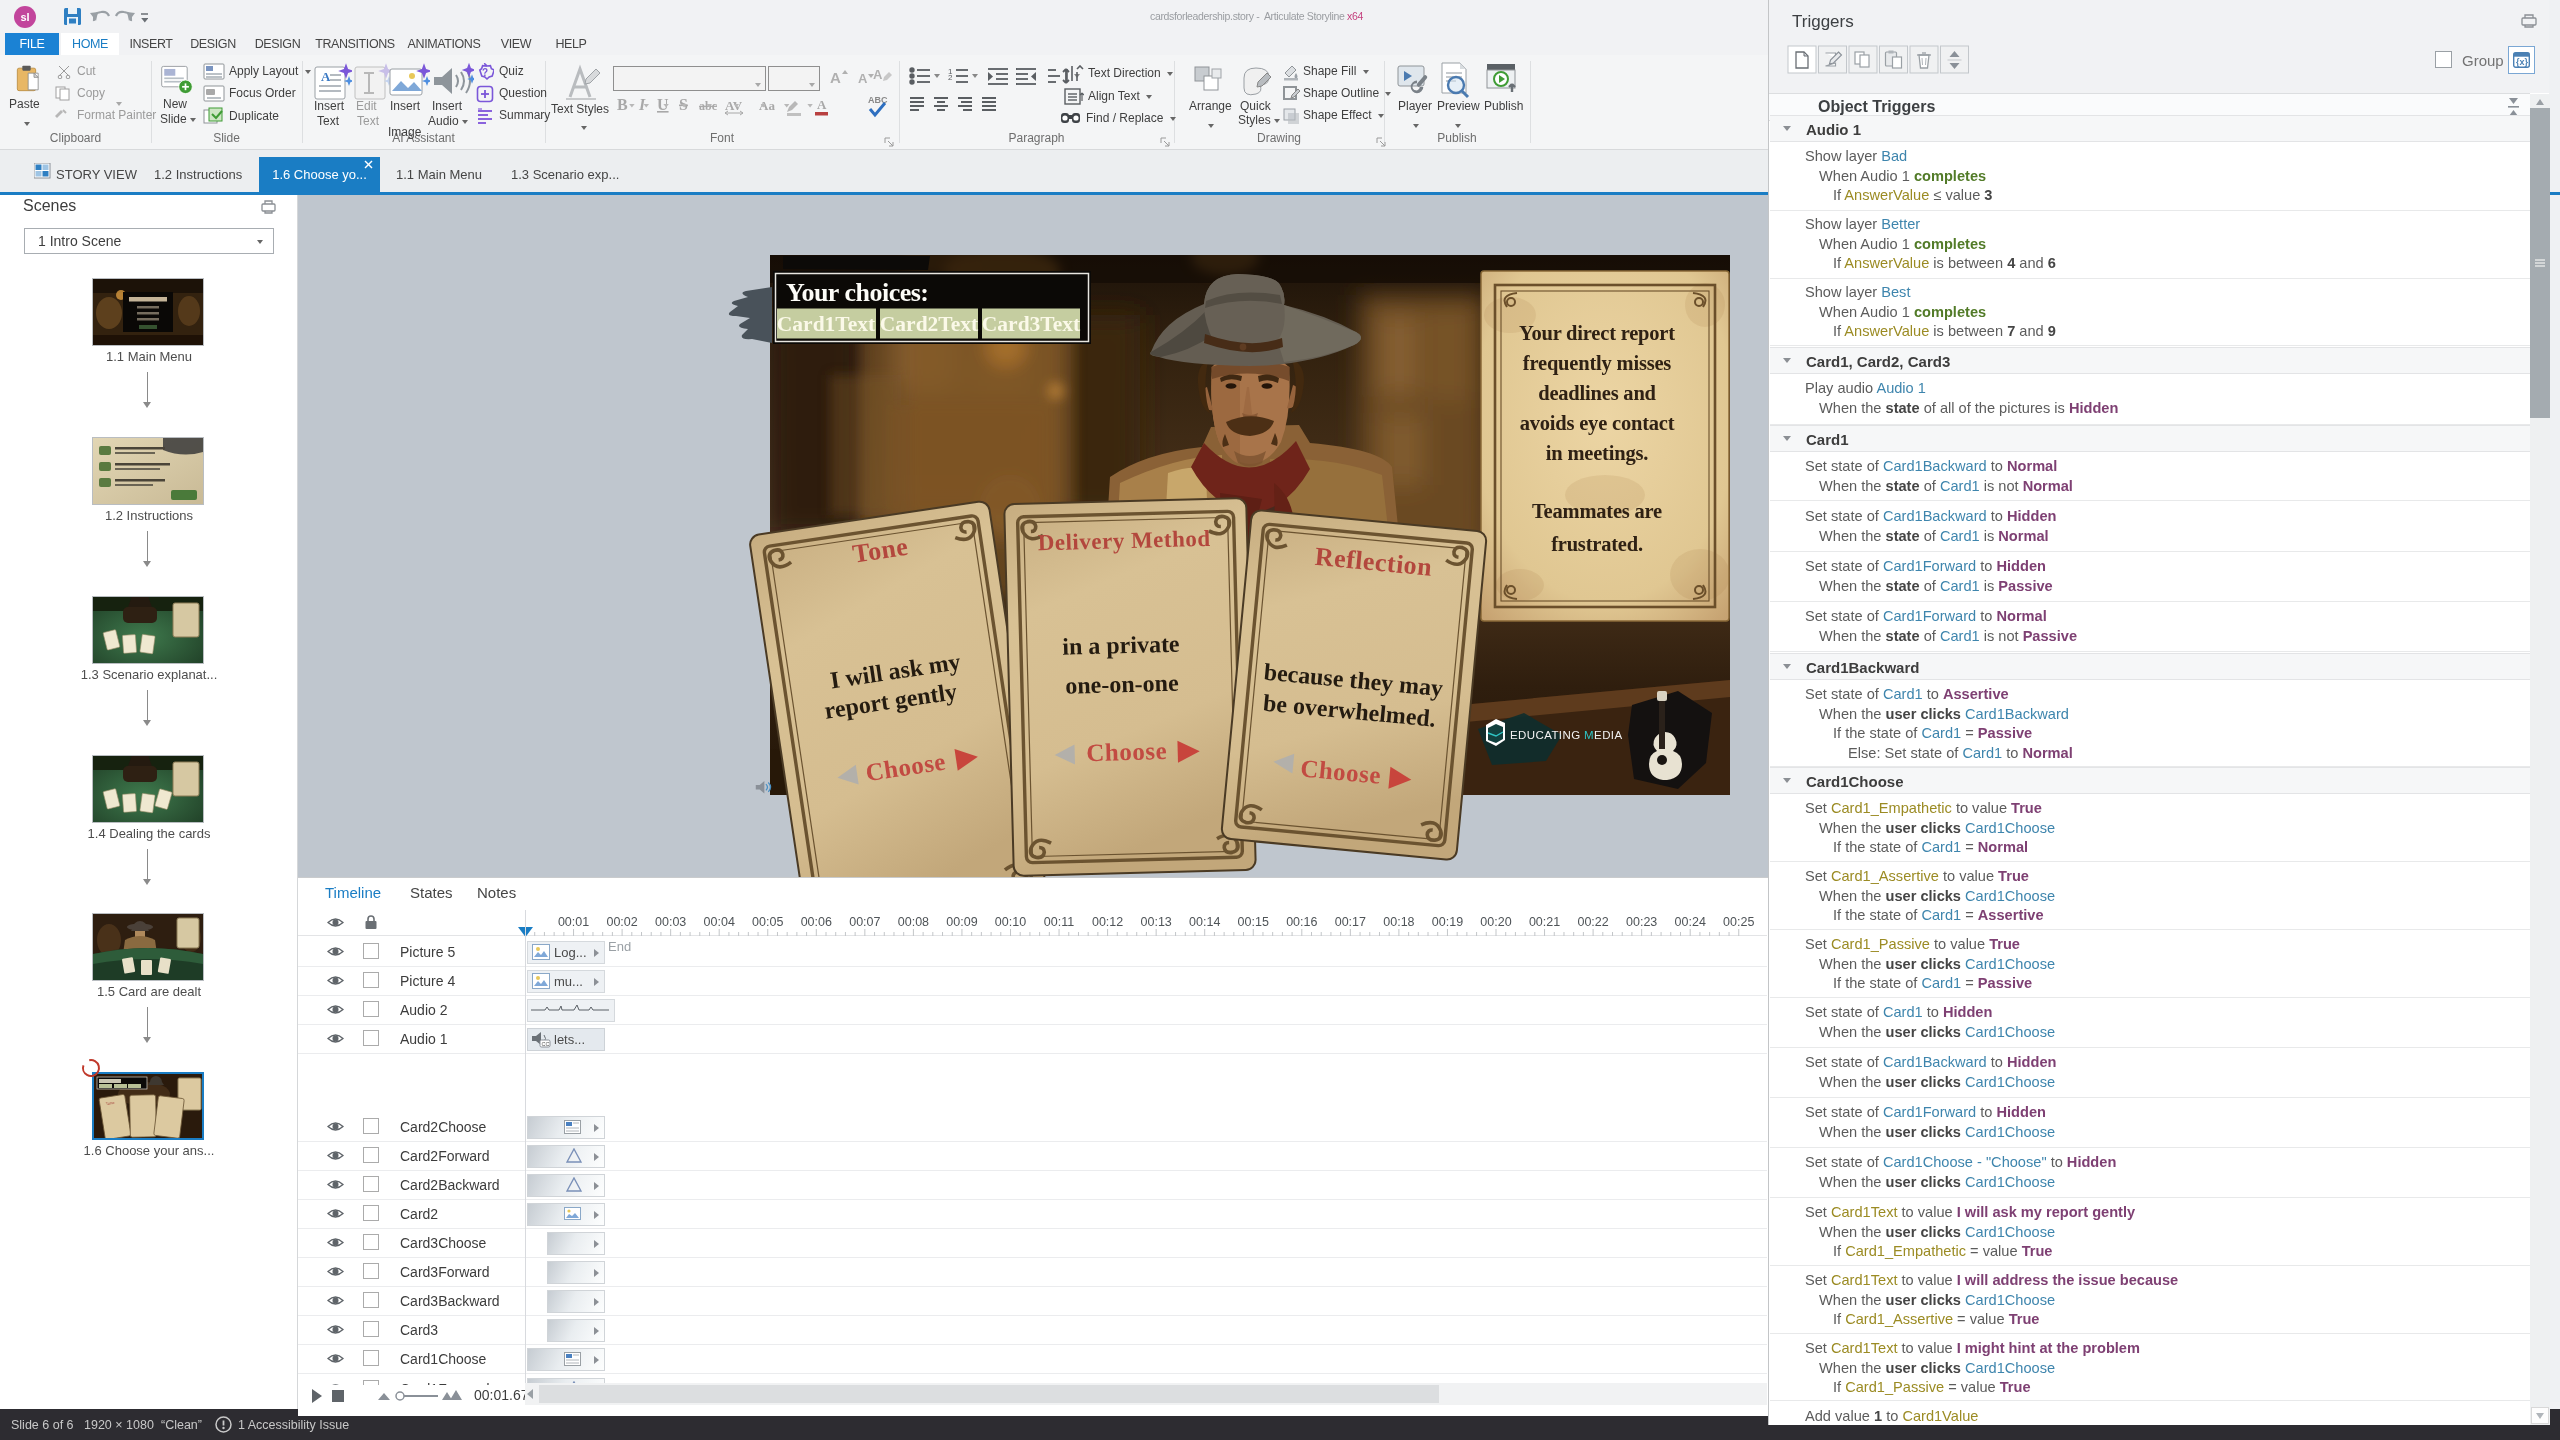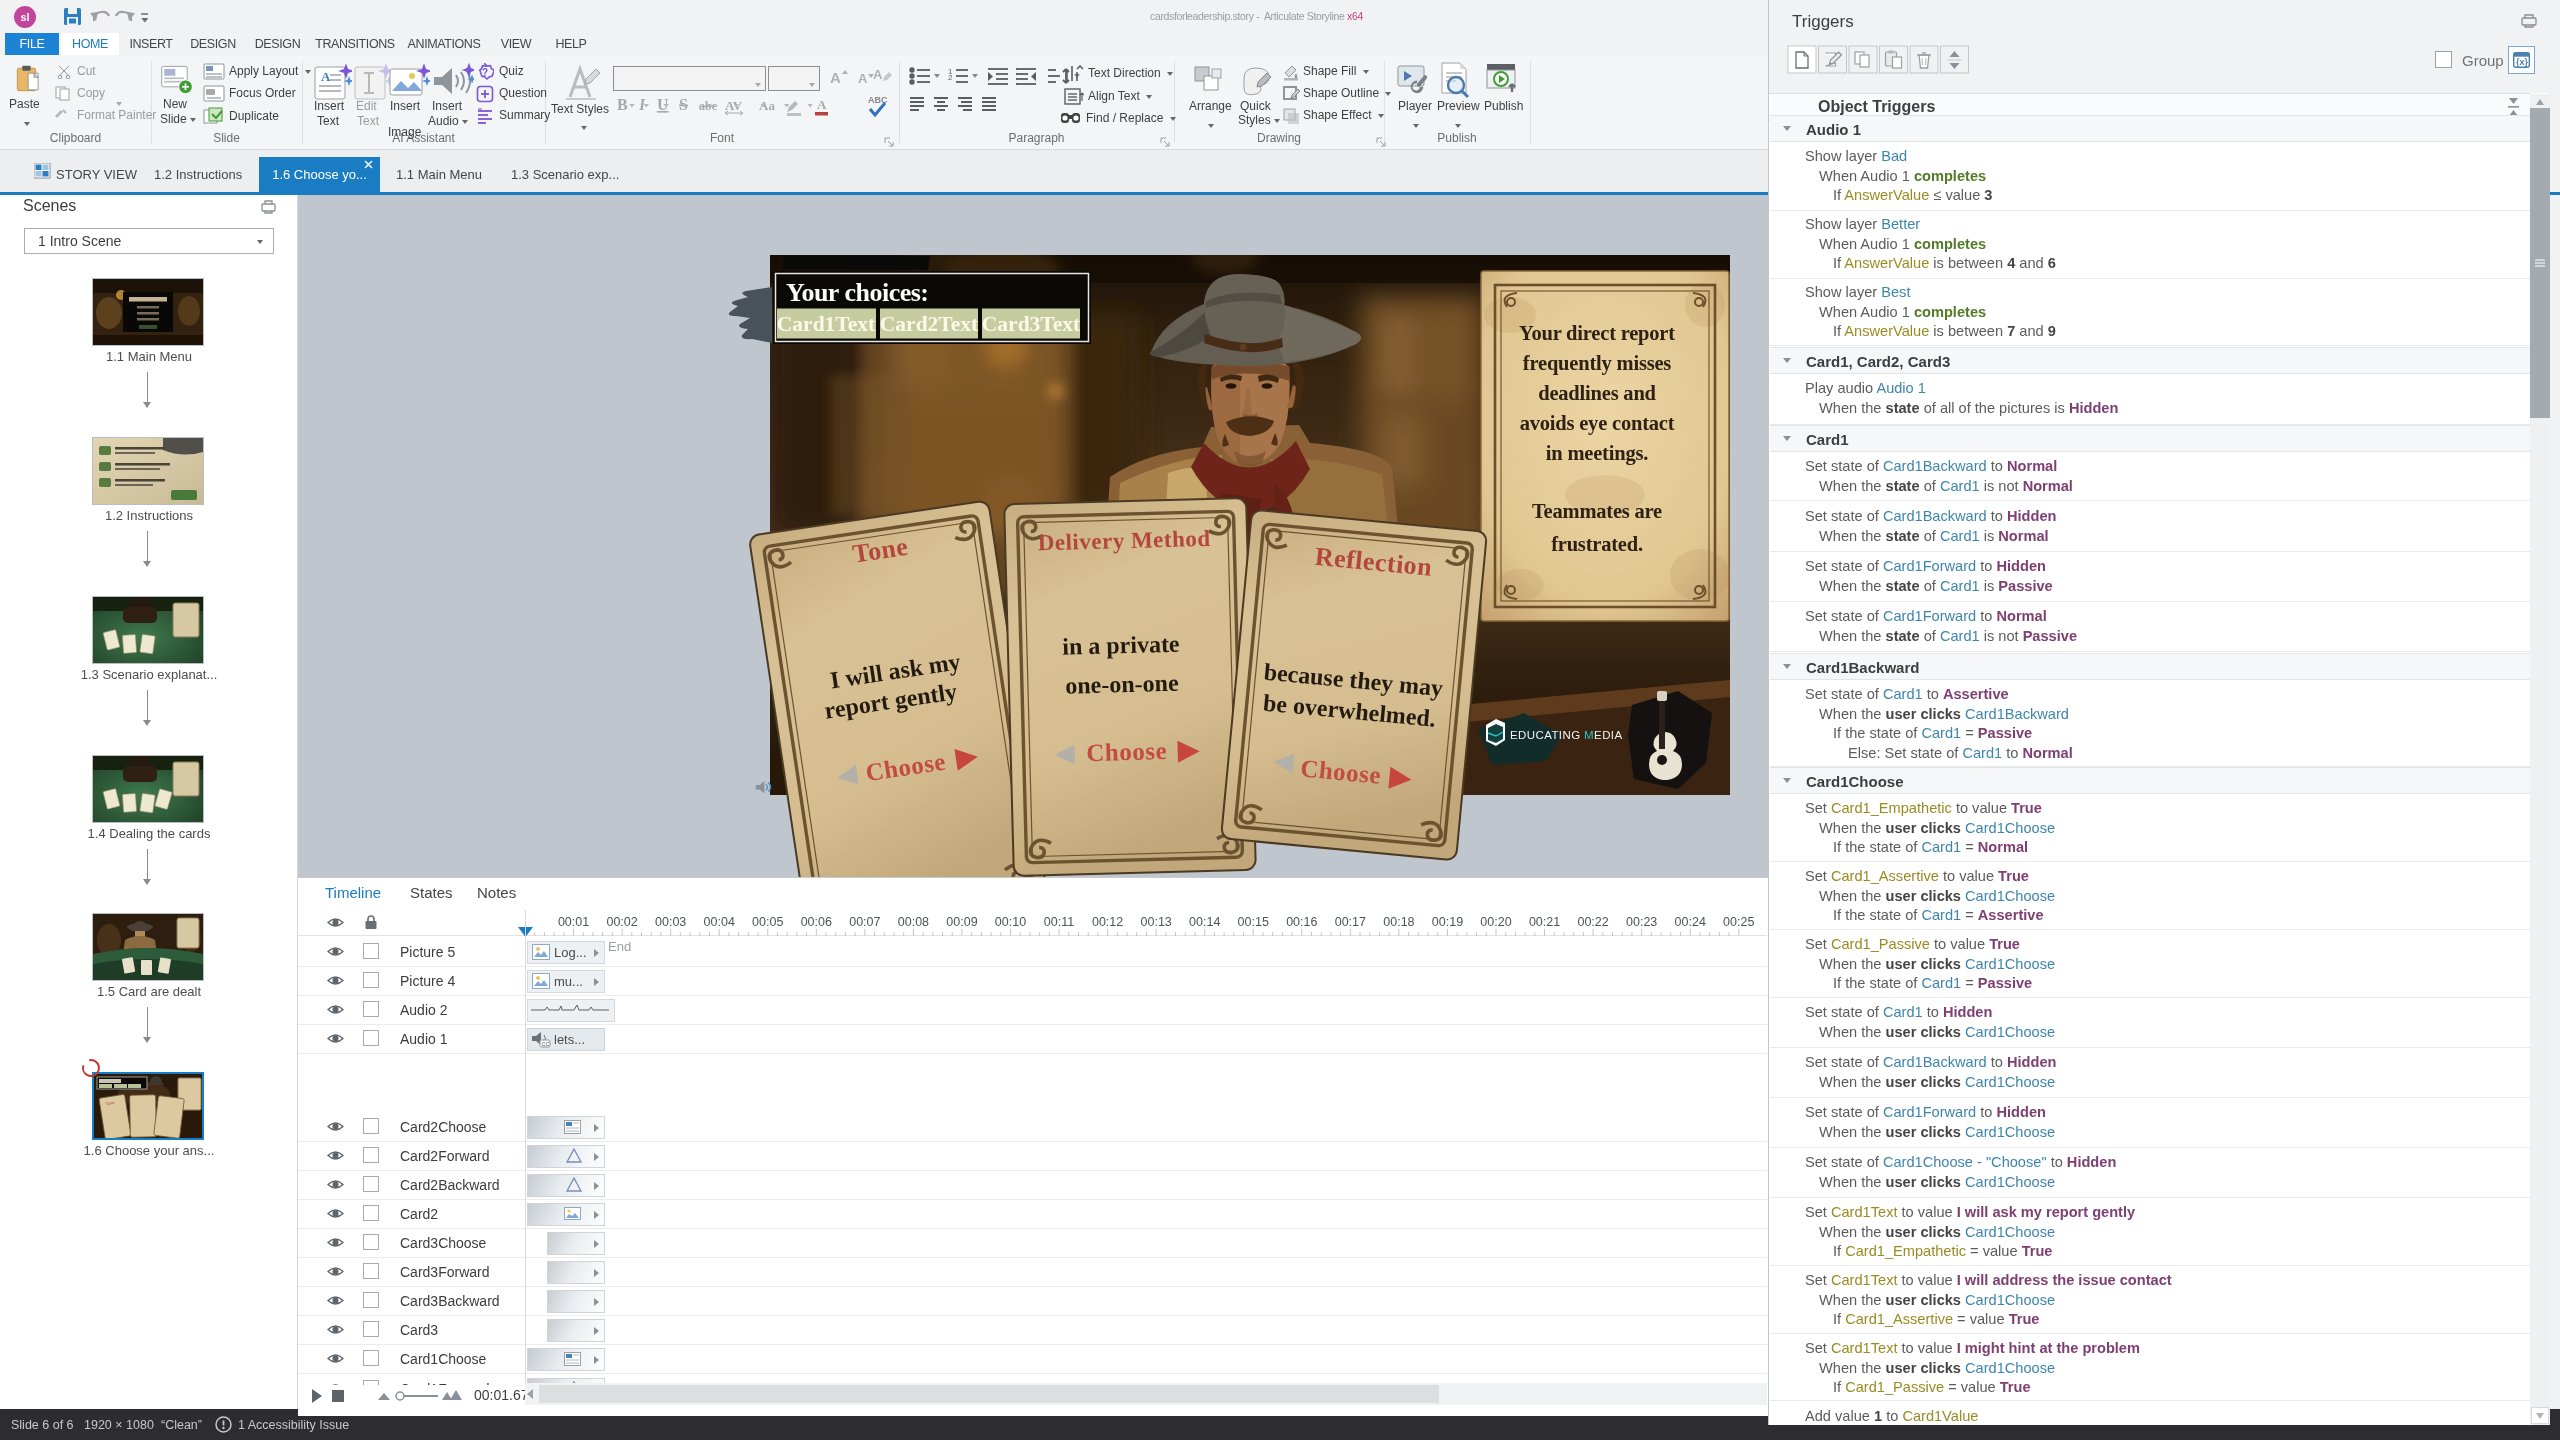--- a/index.html
+++ b/index.html
@@ -1341,21 +1341,21 @@
     <div class="titem" style="left:50px;top:1023.5999999999999px;">When the <span class="tk">user clicks</span> <span class="tb">Card1Choose</span></div>
     <div class="titem" style="left:36px;top:1054.0px;">Set state of <span class="tb">Card1Backward</span> to <span class="tp">Hidden</span></div>
     <div class="titem" style="left:50px;top:1073.6px;">When the <span class="tk">user clicks</span> <span class="tb">Card1Choose</span></div>
     <div class="titem" style="left:36px;top:1104.0px;">Set state of <span class="tb">Card1Forward</span> to <span class="tp">Hidden</span></div>
     <div class="titem" style="left:50px;top:1123.6px;">When the <span class="tk">user clicks</span> <span class="tb">Card1Choose</span></div>
     <div class="titem" style="left:36px;top:1154.0px;">Set state of <span class="tb">Card1Choose - "Choose"</span> to <span class="tp">Hidden</span></div>
     <div class="titem" style="left:50px;top:1173.6px;">When the <span class="tk">user clicks</span> <span class="tb">Card1Choose</span></div>
     <div class="titem" style="left:36px;top:1204.0px;">Set <span class="to">Card1Text</span> to value <span class="tp">I will ask my report gently</span></div>
     <div class="titem" style="left:50px;top:1223.6px;">When the <span class="tk">user clicks</span> <span class="tb">Card1Choose</span></div>
     <div class="titem" style="left:64px;top:1243.2px;">If <span class="to">Card1_Empathetic</span> = value <span class="tp">True</span></div>
-    <div class="titem" style="left:36px;top:1272.0px;">Set <span class="to">Card1Text</span> to value <span class="tp">I will address the issue contact</span></div>
+    <div class="titem" style="left:36px;top:1272.0px;">Set <span class="to">Card1Text</span> to value <span class="tp">I will address the issue because</span></div>
     <div class="titem" style="left:50px;top:1291.6px;">When the <span class="tk">user clicks</span> <span class="tb">Card1Choose</span></div>
     <div class="titem" style="left:64px;top:1311.2px;">If <span class="to">Card1_Assertive</span> = value <span class="tp">True</span></div>
     <div class="titem" style="left:36px;top:1340.0px;">Set <span class="to">Card1Text</span> to value <span class="tp">I might hint at the problem</span></div>
     <div class="titem" style="left:50px;top:1359.6px;">When the <span class="tk">user clicks</span> <span class="tb">Card1Choose</span></div>
     <div class="titem" style="left:64px;top:1379.2px;">If <span class="to">Card1_Passive</span> = value <span class="tp">True</span></div>
     <div class="titem" style="left:36px;top:1408.0px;">Add value <span class="tk">1</span> to <span class="to">Card1Value</span></div>
     <div class="abs" style="left:761px;top:94px;width:20px;height:1331px;background:#eef0f1;"></div>
     <svg class="abs" style="left:766px;top:98px" width="10" height="8" viewBox="0 0 10 8">
       <path d="M5 1 l4 6 h-8 z" fill="#9aa0a5"></path>
     </svg>

